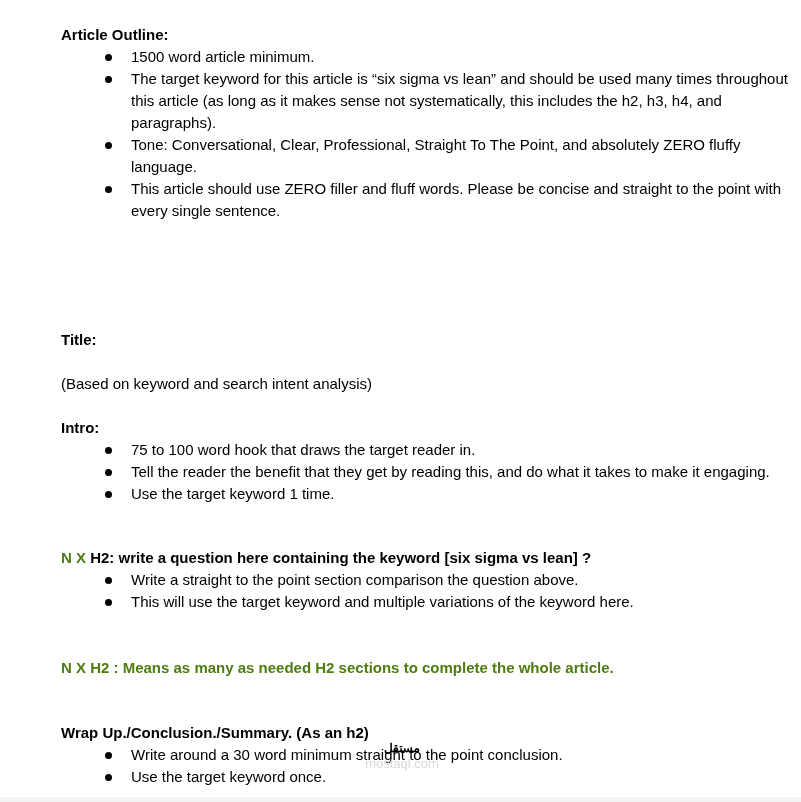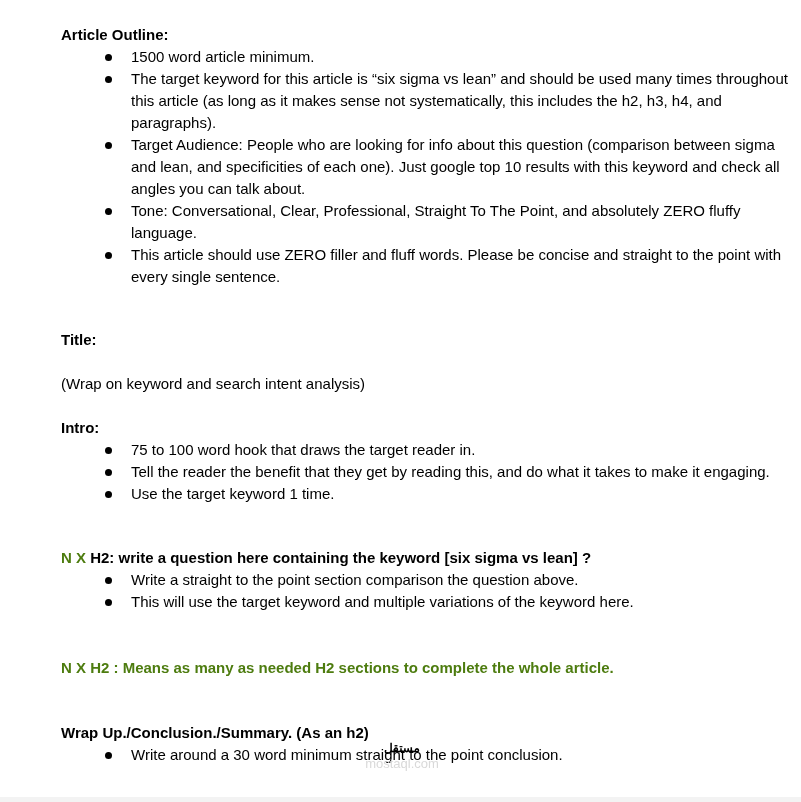--- a/index.html
+++ b/index.html
@@ -27,27 +27,26 @@
 </style>
 </head>
 <body>
 
 <div class="page">
 
   <div class="h" style="top:24px;">Article Outline:</div>
   <ul class="bl" style="top:46px;">
     <li><span class="dot"></span><span>1500 word article minimum.</span></li>
     <li><span class="dot"></span><span>The target keyword for this article is “six sigma vs lean” and should be used many times throughout this article (as long as it makes sense not systematically, this includes the h2, h3, h4, and paragraphs).</span></li>
-    <li><span class="dot"></span><span>Target Audience: People who are looking for info about this question (comparison between sigma and lean, and specificities of each one). Just google top 10 results with this keyword and check all angles you can talk about.</span></li>
     <li><span class="dot"></span><span>Tone: Conversational, Clear, Professional, Straight To The Point, and absolutely ZERO fluffy language.</span></li>
     <li><span class="dot"></span><span>This article should use ZERO filler and fluff words. Please be concise and straight to the point with every single sentence.</span></li>
   </ul>
 
   <div class="h" style="top:329px;">Title:</div>
-  <div class="p" style="top:373px;">(Wrap on keyword and search intent analysis)</div>
+  <div class="p" style="top:373px;">(Based on keyword and search intent analysis)</div>
 
   <div class="h" style="top:417px;">Intro:</div>
   <ul class="bl" style="top:439px;">
     <li><span class="dot"></span><span>75 to 100 word hook that draws the target reader in.</span></li>
     <li><span class="dot"></span><span>Tell the reader the benefit that they get by reading this, and do what it takes to make it engaging.</span></li>
     <li><span class="dot"></span><span>Use the target keyword 1 time.</span></li>
   </ul>
 
   <div class="h" style="top:547px;">
     <span class="red">N X</span>
@@ -56,20 +55,21 @@
   <ul class="bl" style="top:569px;">
     <li><span class="dot"></span><span>Write a straight to the point section comparison the question above.</span></li>
     <li><span class="dot"></span><span>This will use the target keyword and multiple variations of the keyword here.</span></li>
   </ul>
 
   <div class="h red" style="top:657px;">N X H2 :  Means as many as needed H2 sections to complete the whole article.</div>
 
   <div class="h" style="top:722px;">Wrap Up./Conclusion./Summary. (As an h2)</div>
   <ul class="bl" style="top:744px;">
     <li><span class="dot"></span><span>Write around a 30 word minimum straight to the point conclusion.</span></li>
+    <li><span class="dot"></span><span>Use the target keyword once.</span></li>
   </ul>
 
   <div class="watermark">
     <div class="logo">مستقل</div>
     <div>mostaql.com</div>
   </div>
 </div>
 <div class="bottom-strip"></div>
 
 </body></html>

